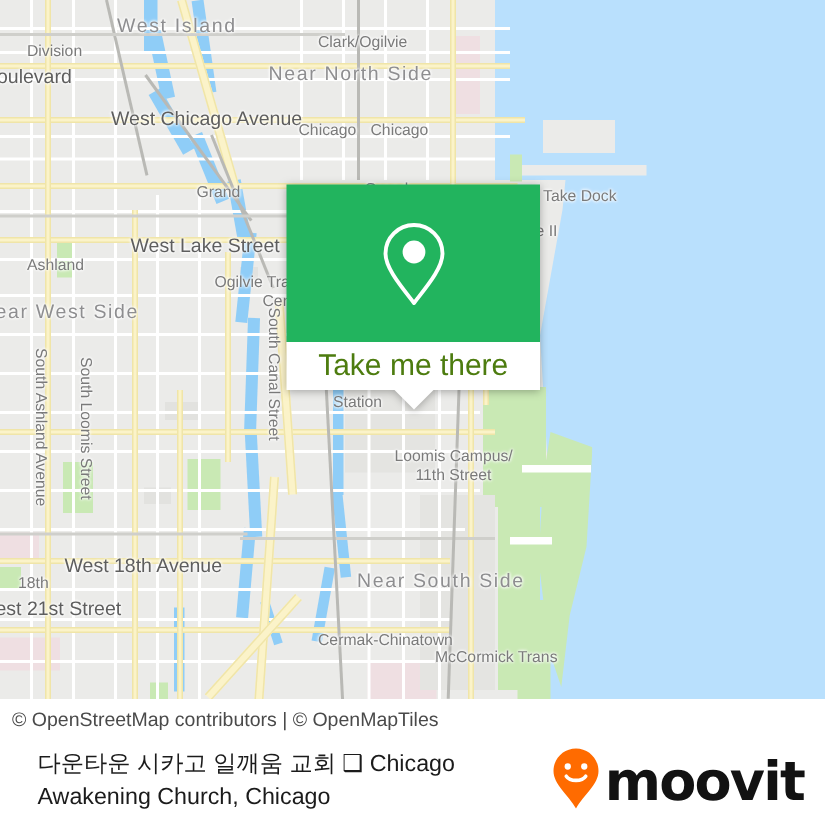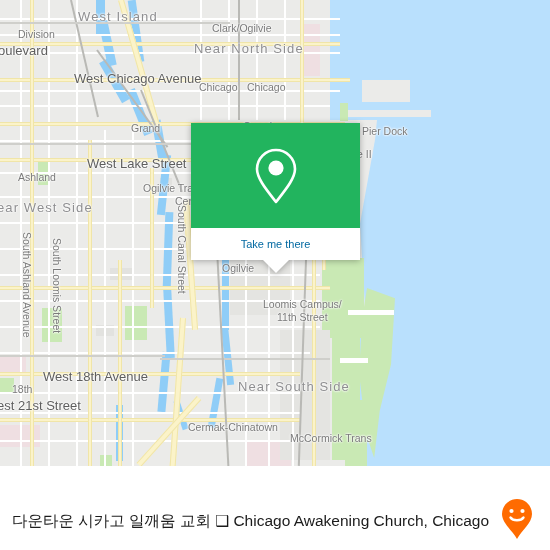--- a/index.html
+++ b/index.html
@@ -64,21 +64,21 @@
     height: 105px;
     background: #22b45e;
     display: flex; align-items: center; justify-content: center;
   }
   .callout-bottom {
     height: 32px;
     background: #ffffff;
     display: flex; align-items: center; justify-content: center;
   }
   .callout-label {
-    font-size: 11px; color: #0369a1;
+    font-size: 20px; color: #4d7c0f;
     font-family: "Liberation Sans", "DejaVu Sans", sans-serif;
   }
   .callout-tail {
     position: absolute;
     left: 50%; top: 137px;
     margin-left: -13px;
     width: 0; height: 0;
     border-left: 13px solid transparent;
     border-right: 13px solid transparent;
     border-top: 13px solid #ffffff;
@@ -100,21 +100,21 @@
 
   
   .footer {
     position: absolute; left: 0; top: 492px;
     width: 550px; height: 58px;
     background: #ffffff;
     display: flex; align-items: center;
   }
   .footer-title {
     flex: 1 1 auto;
-    padding-left: 12px; padding-right: 8px;
+    padding-left: 25px; padding-right: 8px;
     font-size: 15.5px; line-height: 22px;
     color: #1b1b1b;
     font-family: "Liberation Sans", "DejaVu Sans", sans-serif;
   }
   .brand {
     flex: 0 0 auto;
     display: flex; align-items: center;
     padding-right: 14px;
   }
   .brand-mark { margin-right: 2px; }
@@ -242,42 +242,42 @@
     <div class="road-grey" style="left:0; top:355px; width:165px; height:2px;"></div>
     <div class="road-grey" style="left:160px; top:358px; width:170px; height:2px;"></div>
     <div class="rail" style="left:215px; top:230px; width:2px; height:240px; transform:rotate(-3deg); transform-origin:top center;"></div>
     <div class="rail" style="left:305px; top:260px; width:2px; height:206px; transform:rotate(2deg); transform-origin:top center;"></div>
     <div class="rail" style="left:238px; top:0; width:2px; height:120px;"></div>
 
     <div id="map-labels">
         <div class="lbl lbl-place" style="left: 78px; top: 9px;">West Island</div>
         <div class="lbl lbl-small" style="left: 212px; top: 22px;">Clark/Ogilvie</div>
         <div class="lbl lbl-small" style="left: 18px; top: 28px;">Division</div>
-        <div class="lbl lbl-place" style="left: 179px; top: 41px; margin-left: 15px;">Near North Side</div>
+        <div class="lbl lbl-place" style="left: 179px; top: 41px;">Near North Side</div>
         <div class="lbl lbl-street" style="left: -2px; top: 43px;">oulevard</div>
         <div class="lbl lbl-street" style="left: 74px; top: 71px;">West Chicago Avenue</div>
         <div class="lbl lbl-small" style="left: 199px; top: 81px;">Chicago</div>
         <div class="lbl lbl-small" style="left: 247px; top: 81px;">Chicago</div>
         <div class="lbl lbl-small" style="left: 131px; top: 122px;">Grand</div>
         <div class="lbl lbl-small" style="left: 243px; top: 120px;">Grand</div>
-        <div class="lbl lbl-small" style="left: 362px; top: 125px;">Pier Dock</div>
+        <div class="lbl lbl-small" style="left: 362px; top: 125px;">Take Dock</div>
         <div class="lbl lbl-small" style="left: 357px; top: 148px;">e II</div>
         <div class="lbl lbl-street" style="left: 87px; top: 156px;">West Lake Street</div>
         <div class="lbl lbl-small" style="left: 18px; top: 171px;">Ashland</div>
         <div class="lbl lbl-small" style="left: 143px; top: 182px;">Ogilvie Trans</div>
         <div class="lbl lbl-small" style="left: 175px; top: 195px;">Cen</div>
         <div class="lbl lbl-place" style="left: -3px; top: 200px;">ear West Side</div>
-        <div class="lbl lbl-small" style="left: 222px; top: 262px;">Ogilvie</div>
+        <div class="lbl lbl-small" style="left: 222px; top: 262px;">Station</div>
         <div class="lbl lbl-small" style="left: 263px; top: 298px;">Loomis Campus/</div>
         <div class="lbl lbl-small" style="left: 277px; top: 311px;">11th Street</div>
         <div class="lbl lbl-street" style="left: 43px; top: 369px;">West 18th Avenue</div>
         <div class="lbl lbl-small" style="left: 12px; top: 383px;">18th</div>
         <div class="lbl lbl-place" style="left: 238px; top: 379px;">Near South Side</div>
         <div class="lbl lbl-street" style="left: -3px; top: 398px;">est 21st Street</div>
-        <div class="lbl lbl-small" style="left: 188px; top: 421px; text-align: right;">Cermak-Chinatown</div>
+        <div class="lbl lbl-small" style="left: 212px; top: 421px; text-align: right;">Cermak-Chinatown</div>
         <div class="lbl lbl-small" style="left: 290px; top: 432px;">McCormick Trans</div>
       </div>
 
     <div id="map-vlabels">
         <div class="lbl lbl-vert lbl-small" style="left: 33px; top: 232px; transform: rotate(90deg);">South Ashland Avenue</div>
         <div class="lbl lbl-vert lbl-small" style="left: 63px; top: 238px; transform: rotate(90deg);">South Loomis Street</div>
         <div class="lbl lbl-vert lbl-small" style="left: 188px; top: 205px; transform: rotate(90deg);">South Canal Street</div>
       </div>
 
     <div class="callout">
@@ -290,28 +290,32 @@
         </span>
       </div>
       <div class="callout-bottom">
         <span class="callout-label">Take me there</span>
       </div>
       <div class="callout-tail"></div>
     </div>
 
   </div>
 
+  <div class="attrib">
+    <span class="attrib-text">© OpenStreetMap contributors | © OpenMapTiles</span>
+  </div>
 
   <div class="footer">
     <div class="footer-title">다운타운 시카고 일깨움 교회 ❑ Chicago Awakening Church, Chicago</div>
     <div class="brand">
       <span class="brand-mark">
         <svg width="34" height="42" viewBox="0 0 34 42" aria-hidden="true">
           <path d="M17 1 C8.7 1 2 7.7 2 16 C2 25 12 32 17 41 C22 32 32 25 32 16 C32 7.7 25.3 1 17 1 Z" fill="#ff6b00"></path>
           <circle cx="11.5" cy="13" r="2.1" fill="#ffffff"></circle>
           <circle cx="22.5" cy="13" r="2.1" fill="#ffffff"></circle>
           <path d="M10.5 19.5 C13 23.2 21 23.2 23.5 19.5" fill="none" stroke="#ffffff" stroke-width="2.4" stroke-linecap="round"></path>
         </svg>
       </span>
+      <span class="brand-word">moovit</span>
     </div>
   </div>
 
 </div>
 
 </body></html>

